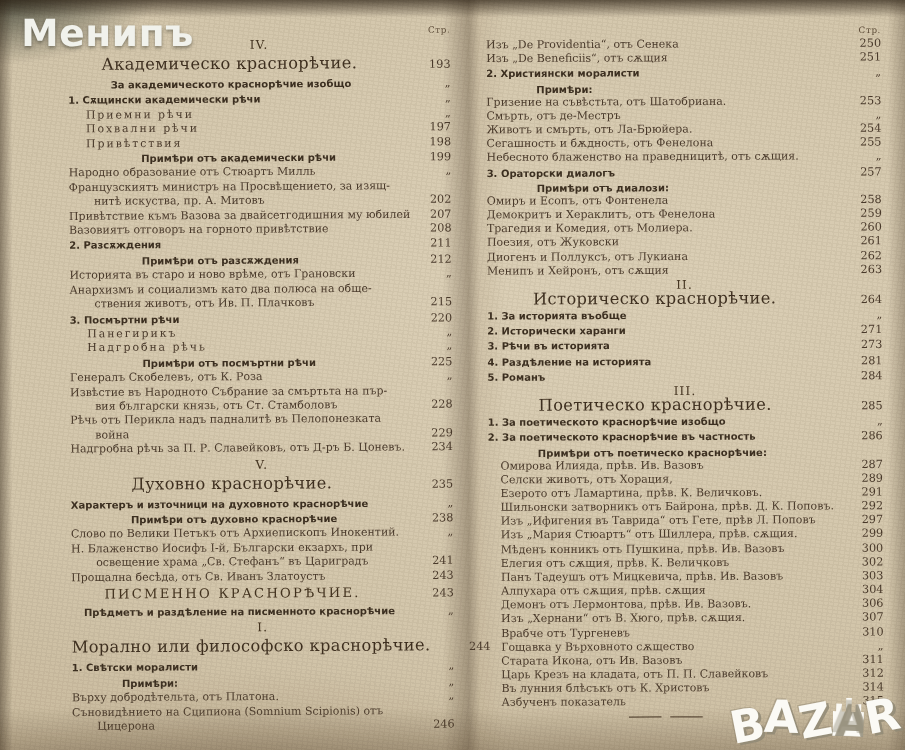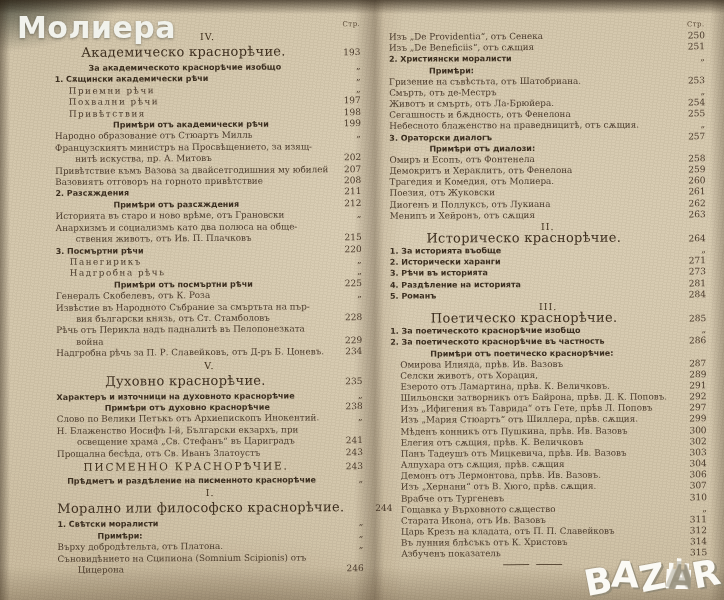--- a/index.html
+++ b/index.html
@@ -506,21 +506,21 @@
         <span class="dots"></span>
         <span class="p">315</span>
       </div>
       <div class="row s-sep">
         <span class="sepline"></span>
         <span class="sepline"></span>
       </div>
     </div>
   <div id="shade"></div>
   <div id="grain"></div>
-  <div id="wm-plamen">Молиера</div>
+  <div id="wm-plamen">Менипъ</div>
   <div id="wm-bazar">
       <span class="bz">B</span>
       <span class="bz">A</span>
       <span class="bz">Z</span>
       <span class="bz bz-tower">A</span>
       <span class="bz">R</span>
     </div>
 </div>
 
 </body></html>

